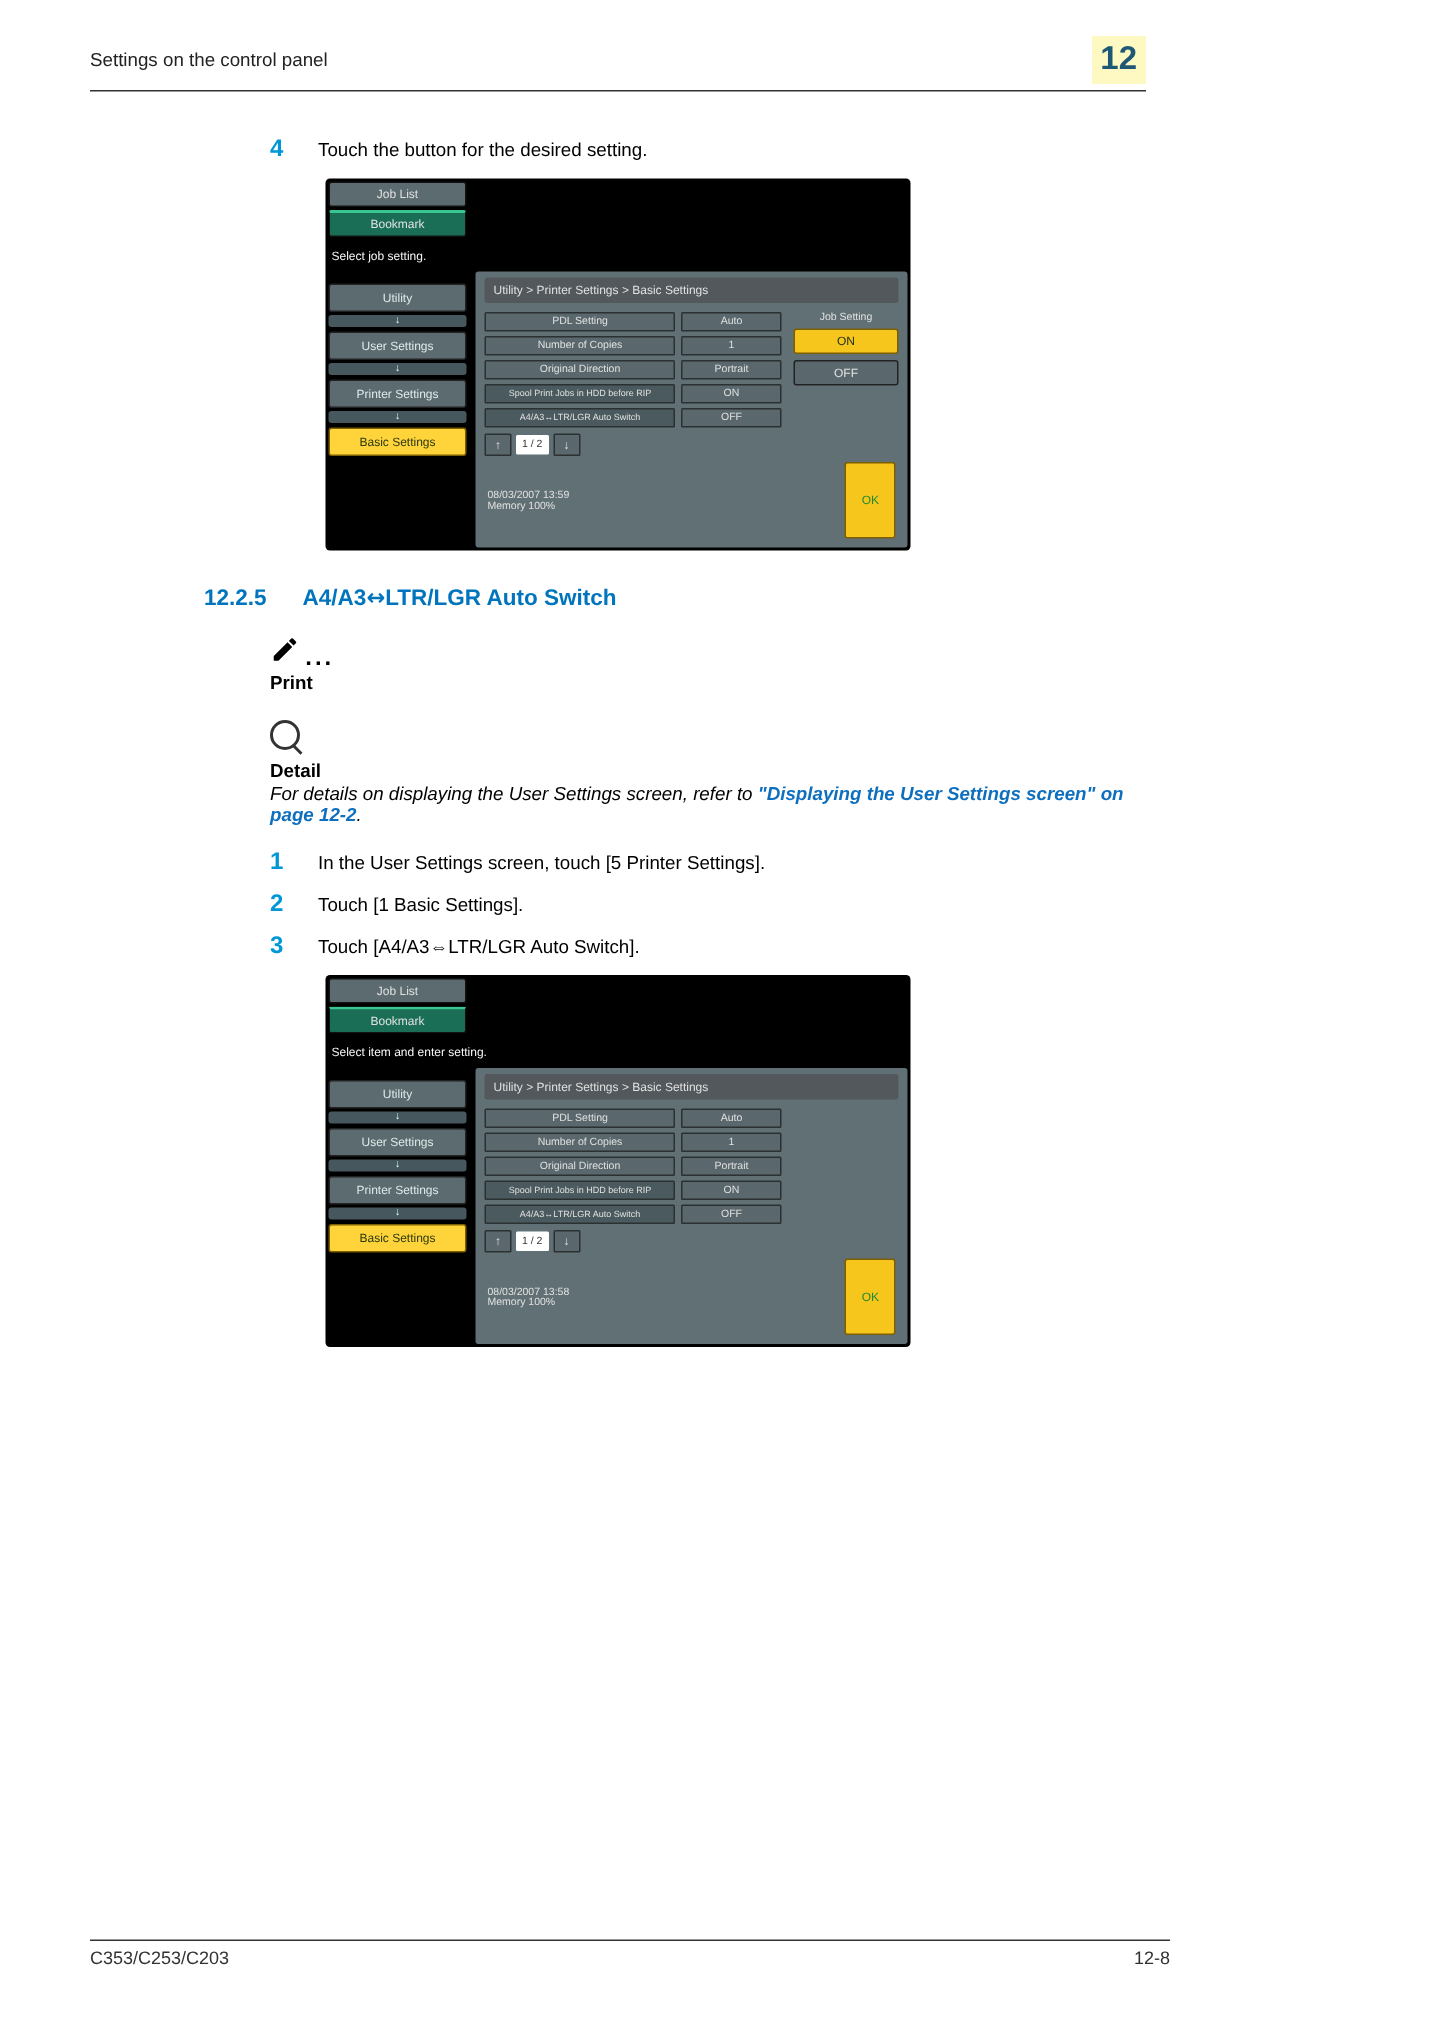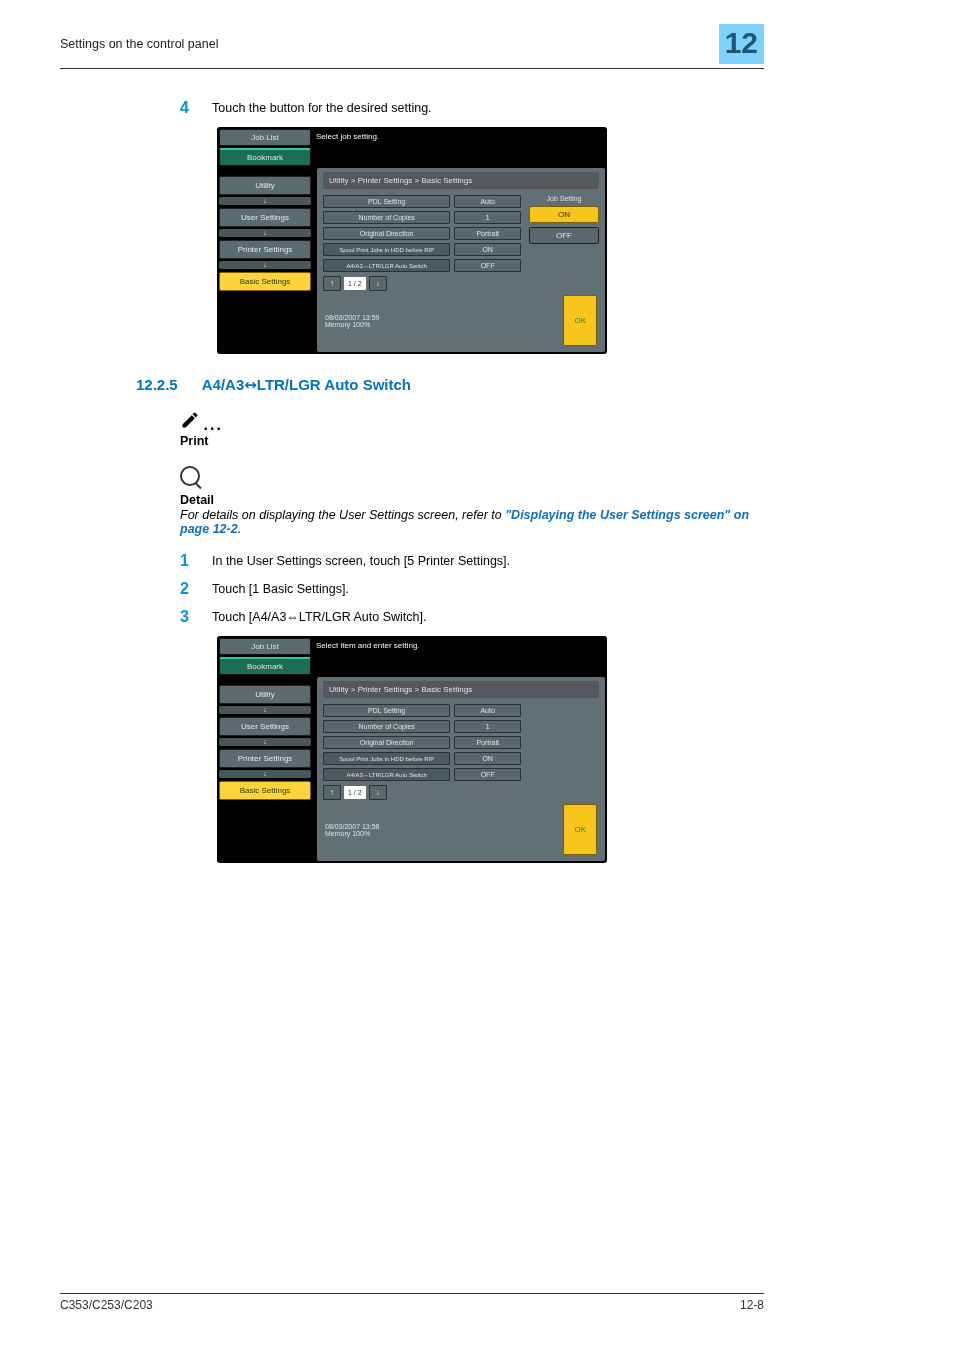--- a/index.html
+++ b/index.html
@@ -23,25 +23,25 @@
     align-items: center;
     border-bottom: 1px solid #333;
     padding-bottom: 4px;
     margin-bottom: 30px;
   }
   .header-left {
     font-size: 12.5px;
     color: #222;
   }
   .chapter-box {
-    background: #7dd3fc;
+    background: #fef9c3;
     color: #1f5776;
     font-weight: 700;
     padding: 2px 6px 4px 6px;
-    font-size: 30px;
+    font-size: 22px;
     text-align: right;
   }
   .step-row {
     display: flex;
     gap: 16px;
     margin: 6px 0 10px 120px;
   }
   .step-num {
     color: #0097d6;
     font-weight: 700;
@@ -59,20 +59,21 @@
     border-radius: 3px;
     padding: 2px;
     font-size: 8px;
     color: #e0e0e0;
     font-family: Tahoma, Arial, sans-serif;
   }
   .ss-top {
     display: flex;
     gap: 3px;
     align-items: stretch;
+    flex-direction: column;
   }
   .ss-tabs {
     width: 92px;
   }
   .ss-tab {
     border-radius: 2px;
     text-align: center;
     padding: 3px 0;
     margin-bottom: 2px;
     font-size: 8px;
@@ -255,21 +256,21 @@
   }
   .link {
     color: #0f6fbf;
     font-style: italic;
     font-weight: 700;
   }
   .footer {
     position: absolute;
     bottom: 38px;
     left: 60px;
-    right: 60px;
+    right: 44px;
     border-top: 1px solid #333;
     padding-top: 4px;
     display: flex;
     justify-content: space-between;
     font-size: 12px;
     color: #333;
   }
   .mag-icon {
     display:inline-block;
     width:16px;height:16px;

